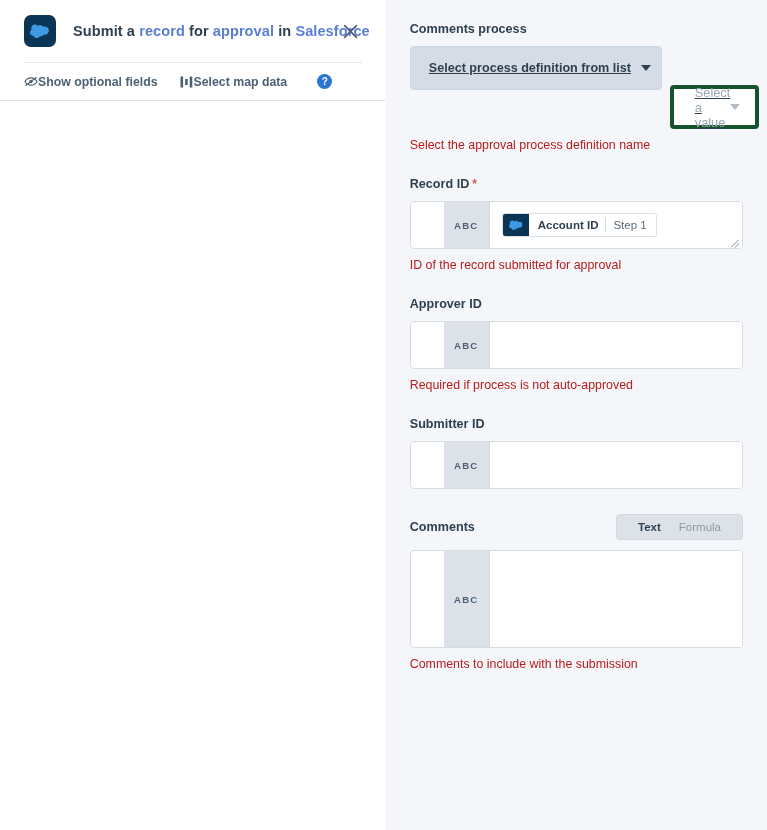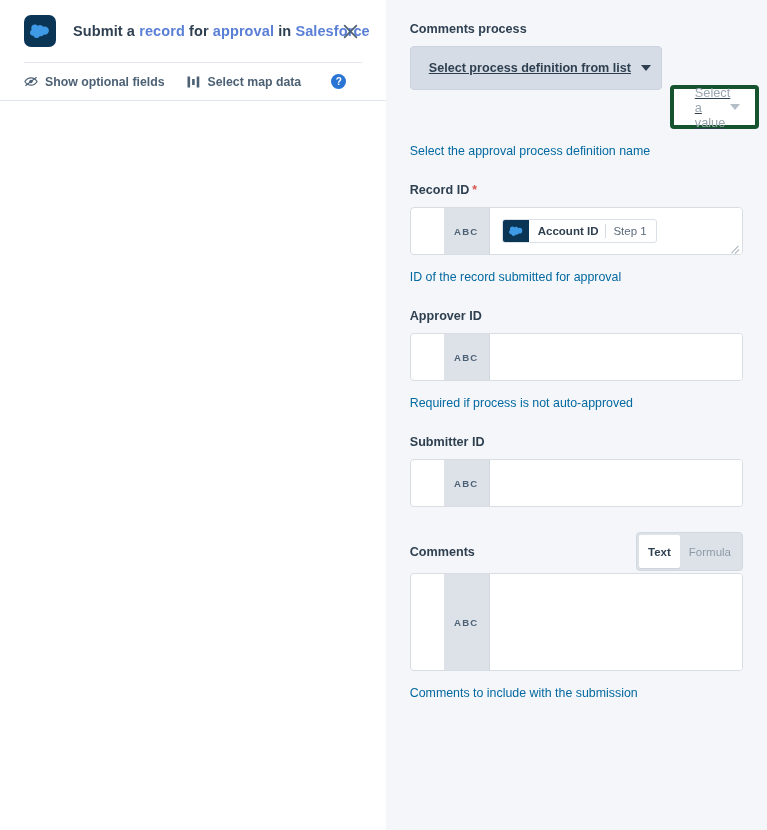--- a/index.html
+++ b/index.html
@@ -89,21 +89,21 @@
     height: 37px;
     display: flex;
     align-items: center;
     padding: 0 24px;
     gap: 22px;
   }
 
   .tool-item {
     display: flex;
     align-items: center;
-    gap: 7px;
+    gap: 0;
     font-size: 12.3px;
     font-weight: 700;
     color: #4d6175;
     cursor: pointer;
     white-space: nowrap;
   }
 
   .tool-icon {
     display: flex;
     align-items: center;
@@ -156,28 +156,28 @@
   .req-star {
     color: #d9534f;
     margin-left: 3px;
     font-size: 12px;
   }
 
   .label-row {
     display: flex;
     align-items: center;
     justify-content: space-between;
-    margin-bottom: 2px;
+    margin-bottom: 10px;
   }
   .label-row .field-label { margin-bottom: 0; }
 
   .field-help {
     font-size: 12.4px;
-    color: #0369a1;
-    margin-top: 15px;
+    color: #b91c1c;
+    margin-top: 9px;
   }
 
   
   .approval-row {
     display: flex;
     gap: 8px;
     align-items: stretch;
     text-decoration: underline;
   }
 
@@ -342,22 +342,22 @@
     color: #5b6b7c;
     white-space: nowrap;
   }
 
   
   .seg-toggle {
     display: inline-flex;
     background: #dde2e9;
     border: 1px solid #d2d8e0;
     border-radius: 4px;
-    padding: 2px;
-    height: 39px;
+    padding: 12px;
+    height: 25px;
     align-items: stretch;
   }
 
   .seg-opt {
     display: flex;
     align-items: center;
     padding: 0 9px;
     font-size: 11.5px;
     color: #8e99a6;
     border-radius: 2px;

